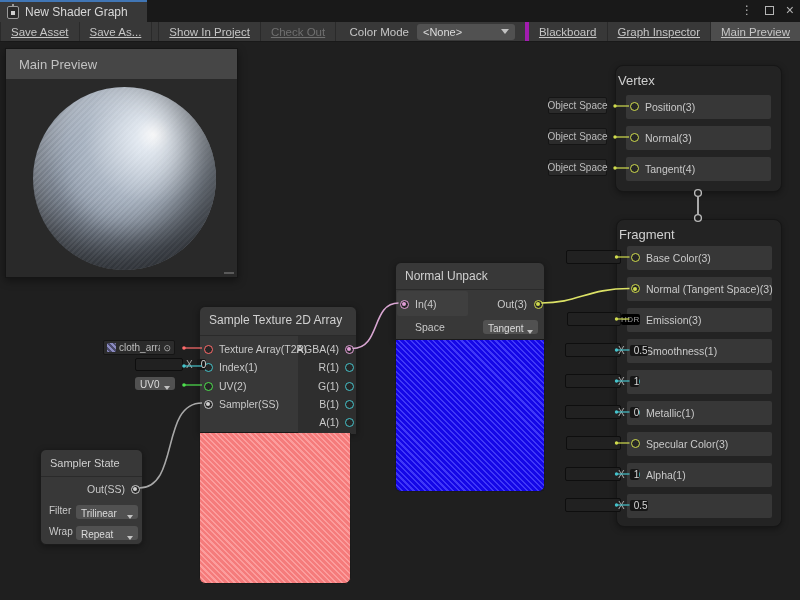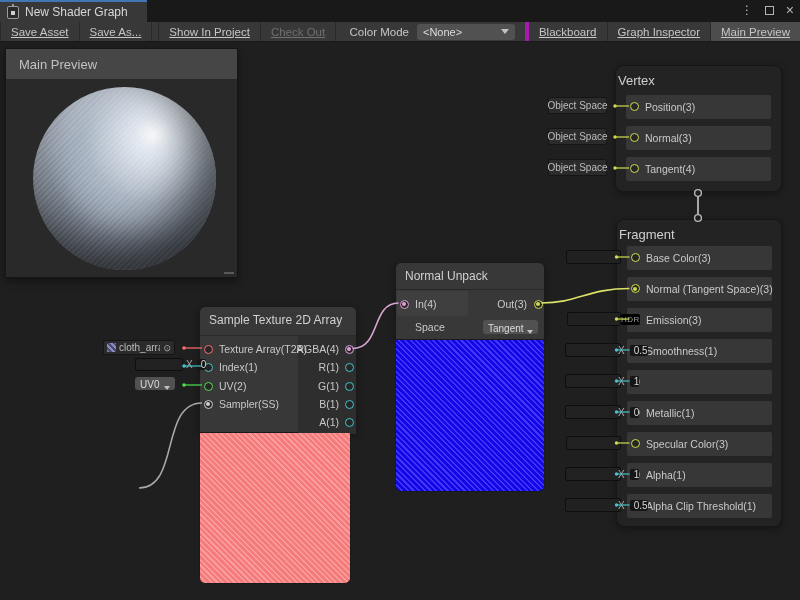--- a/index.html
+++ b/index.html
@@ -184,21 +184,20 @@
     <div class="slot" style="top:212px;">
       <span class="port c-v3" style="left:3.5px;top:7px;"></span>
       <span class="lbl">Specular Color(3)</span>
     </div>
     <div class="slot" style="top:243px;">
       <span class="port c-f1" style="left:3.5px;top:7px;"></span>
       <span class="lbl">Alpha(1)</span>
     </div>
     <div class="slot" style="top:274px;">
       <span class="port c-f1" style="left:3.5px;top:7px;"></span>
-      <span class="lbl">Alpha Clip Threshold(1)</span>
     </div>
   </div>
 
   <div class="widget" style="left:566px;top:250px;width:55px;height:14px;">
       <span class="swatch"></span>
     </div>
   <div class="widget" style="left:567px;top:312px;width:54px;height:14px;">
       <span class="hdrbox">HDR</span>
     </div>
   <div class="widget" style="left:565px;top:343px;width:56px;height:14px;">
@@ -273,20 +272,36 @@
     <span class="port c-v3 on" style="left:137.5px;top:36.5px;"></span>
     <span class="rowlbl" style="left:auto;right:17px;top:29px;">Out(3)</span>
     <span class="rowlbl" style="top:52px;">Space</span>
     <div class="mini-dd" style="left:87px;top:57px;width:55px;height:14px;">
       <span>Tangent</span>
       <span class="tri"></span>
     </div>
   </div>
   <div class="tex-blue"></div>
 
+  <div class="node" style="left:40px;top:449px;width:103px;height:96px;">
+    <div class="node-title" style="font-size:11px;">Sampler State</div>
+    <div class="node-div" style="top:26px;"></div>
+    <span class="port c-ss on" style="left:89.5px;top:34.5px;"></span>
+    <span class="rowlbl" style="left:auto;right:17px;top:27px;">Out(SS)</span>
+    <span class="rowlbl" style="left:8px;top:49px;font-size:10px;">Filter</span>
+    <div class="mini-dd" style="left:35px;top:55px;width:62px;height:14px;">
+      <span>Trilinear</span>
+      <span class="tri"></span>
+    </div>
+    <span class="rowlbl" style="left:8px;top:70px;font-size:10px;">Wrap</span>
+    <div class="mini-dd" style="left:35px;top:76px;width:62px;height:14px;">
+      <span>Repeat</span>
+      <span class="tri"></span>
+    </div>
+  </div>
 
   <div class="panel">
     <div class="panel-hdr">
       <span>Main Preview</span>
     </div>
     <div class="sphere"></div>
     <div class="grip"></div>
   </div>
 
   <svg class="wires" width="800" height="600" viewBox="0 0 800 600">

